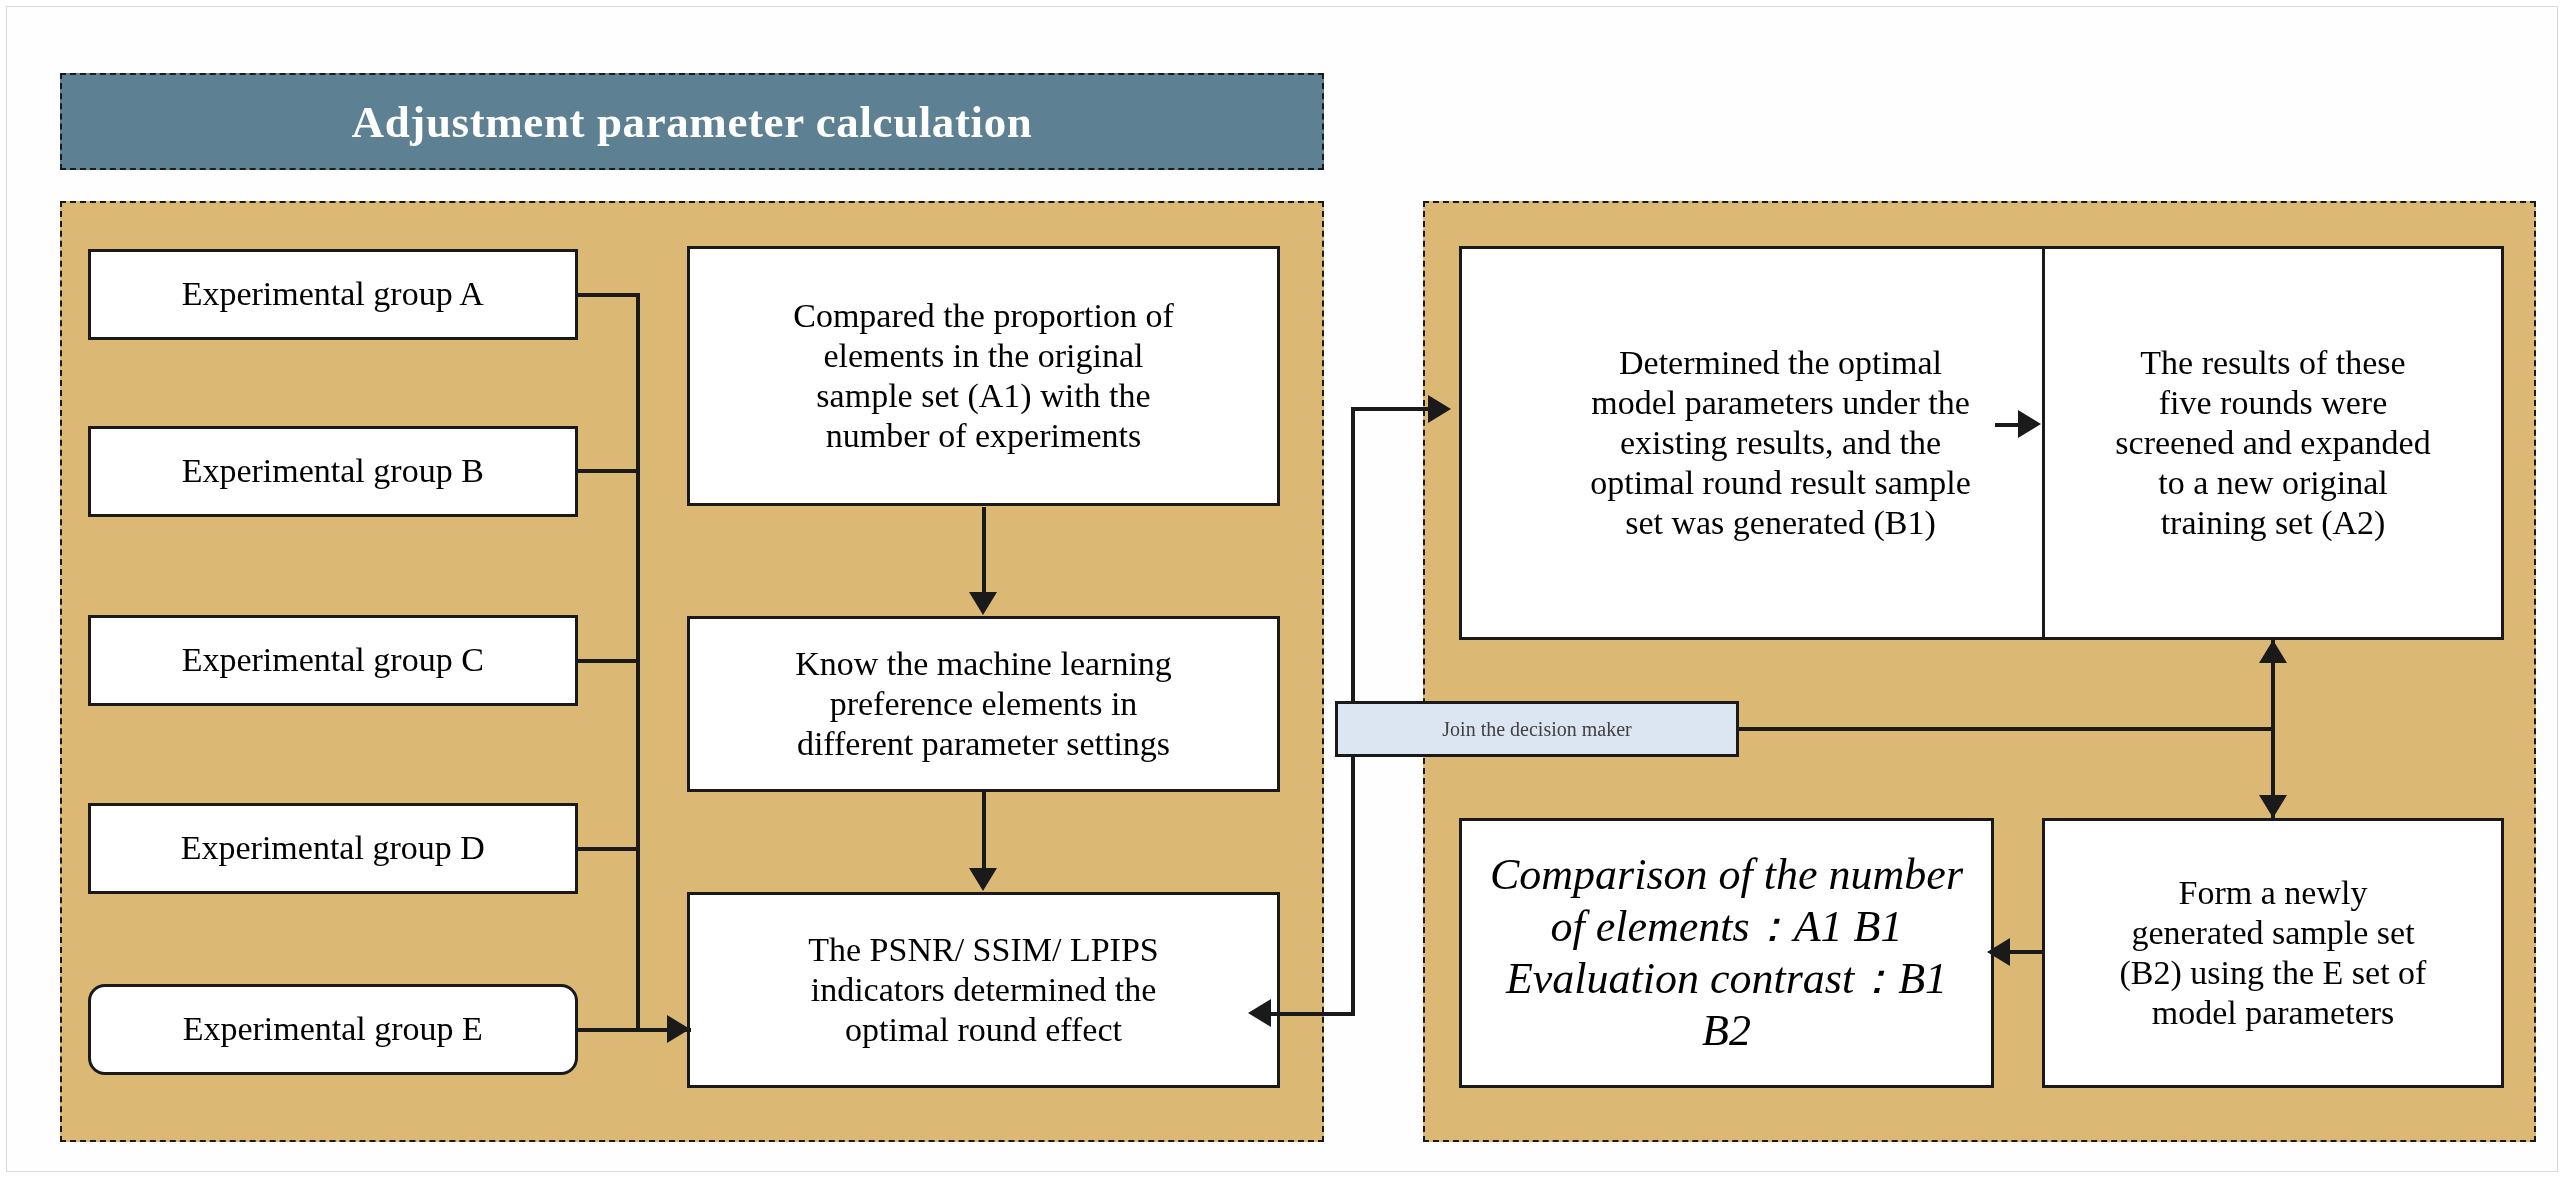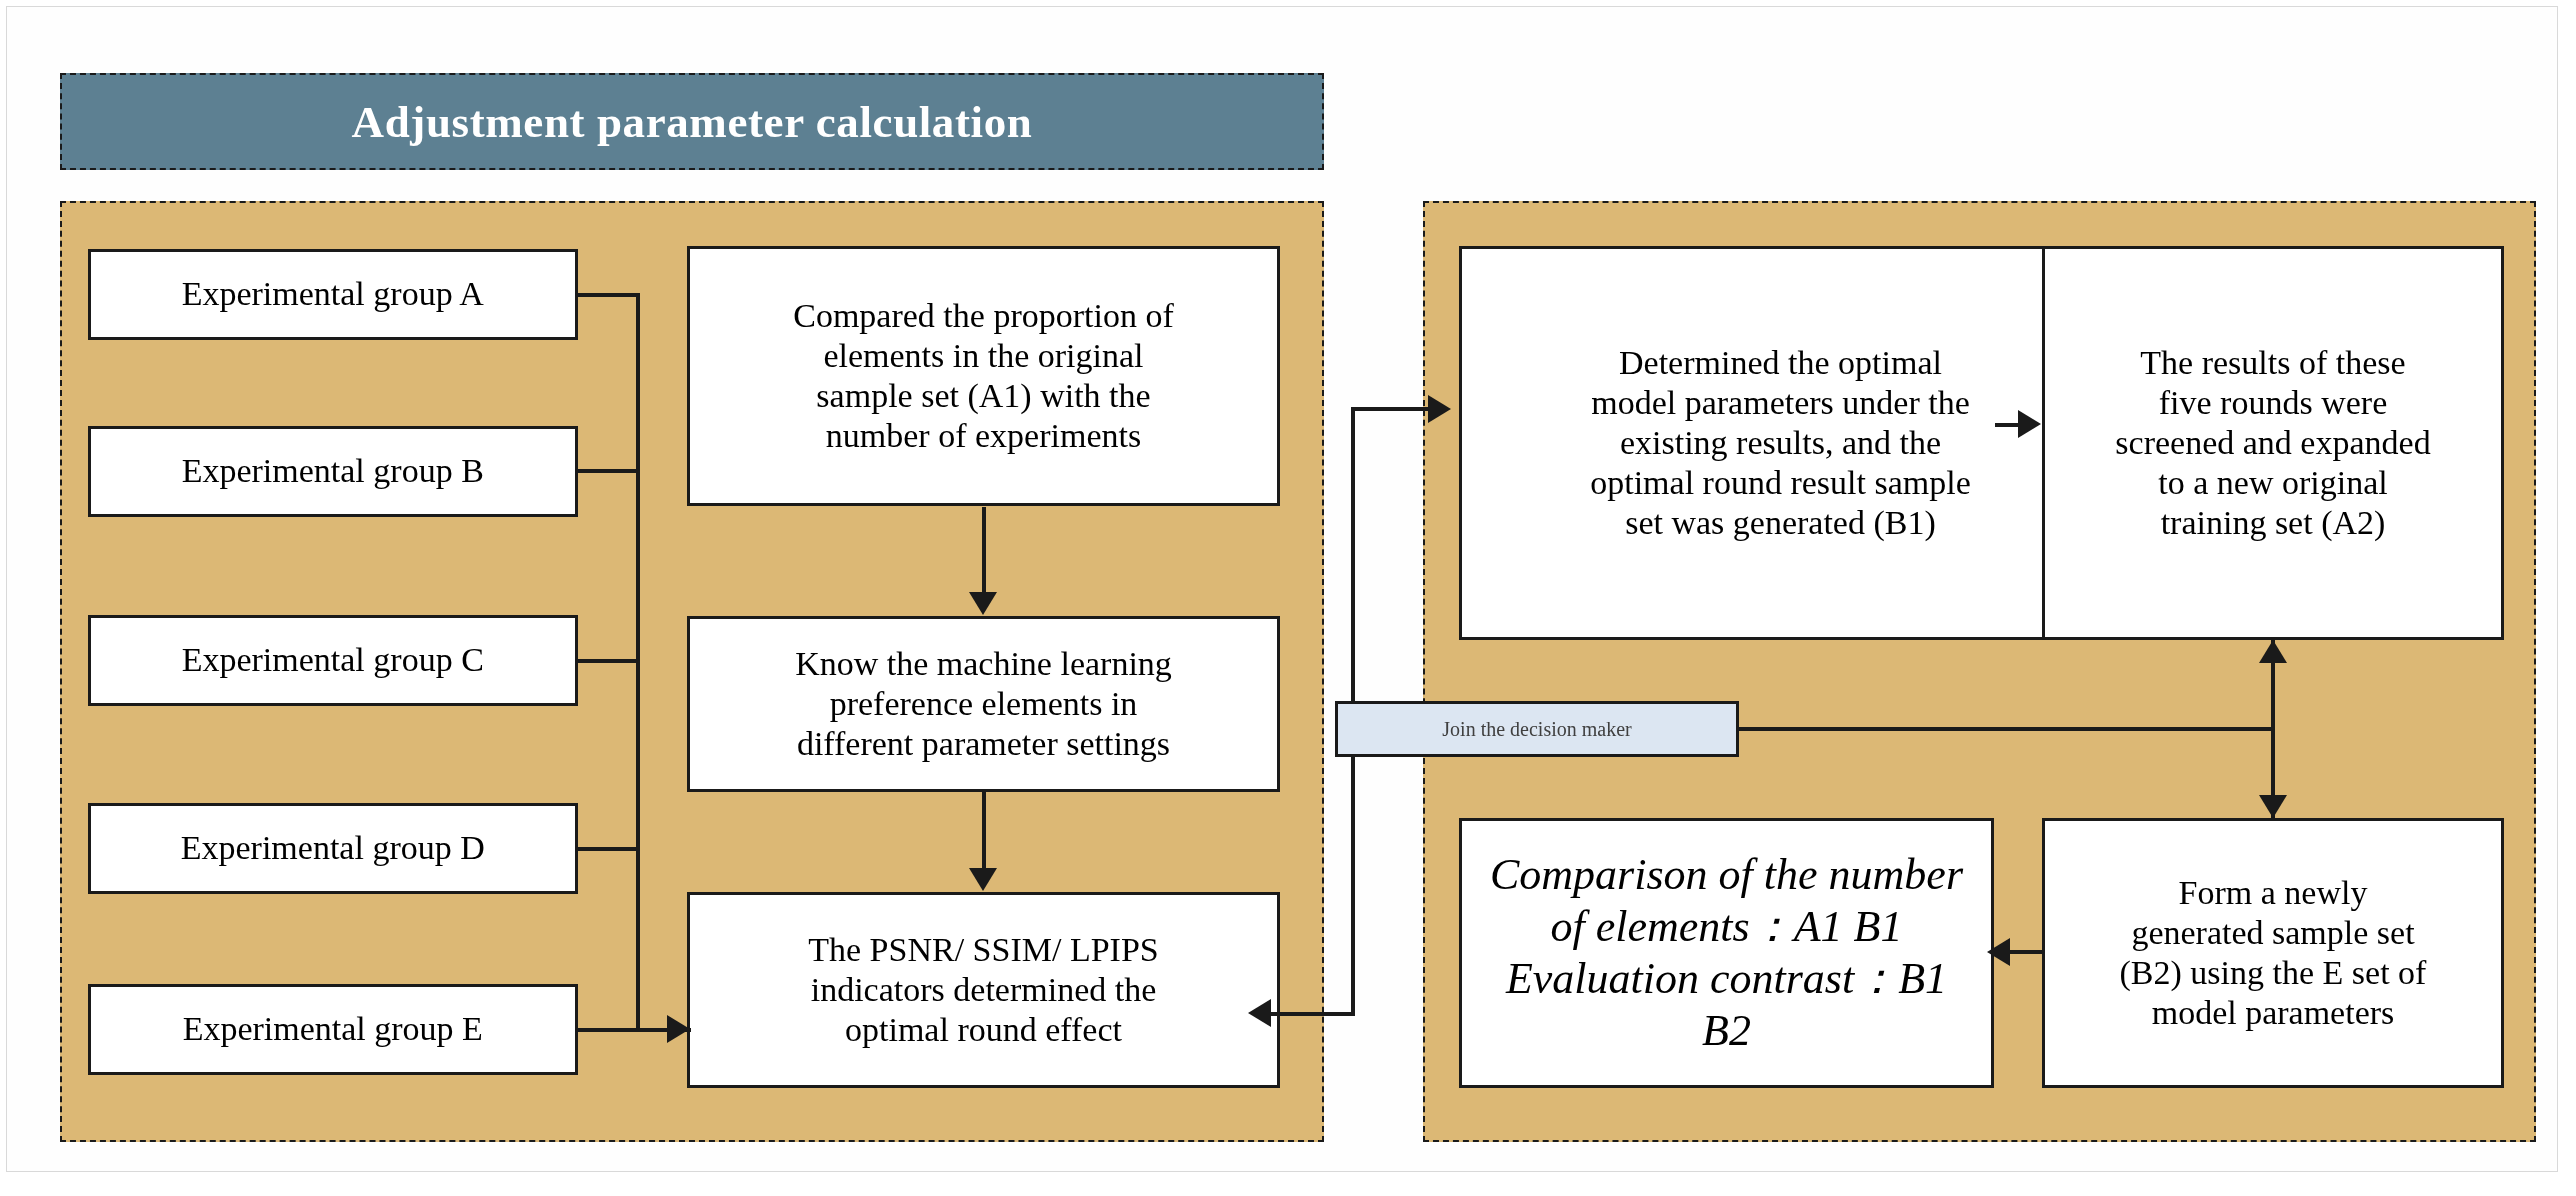--- a/index.html
+++ b/index.html
@@ -66,21 +66,21 @@
     padding:3.6px 8.5px;
     white-space:pre-line;
   }
 
   
   .group-box{ left:88px; width:490px; height:91px; font-size:34px;padding-left:8px; }
   #grp-a{ top:249px;}
   #grp-b{ top:426px;}
   #grp-c{ top:615px;}
   #grp-d{ top:803px;}
-  #grp-e{ top:984px;}
+  #grp-e{ top:984px;border-radius:17px;}
 
   
   .mid-box{ left:687px; width:593px; font-size:34px;}
   #mid-1{ top:246px; height:260px;}
   #mid-2{ top:616px; height:176px;}
   #mid-3{ top:892px; height:196px;}
 
   
   #rt-b1{ left:1459px; top:246px; width:643px; height:394px; font-size:34px;}
   #rt-a2{ left:2042px; top:246px; width:462px; height:394px; font-size:34px;}

